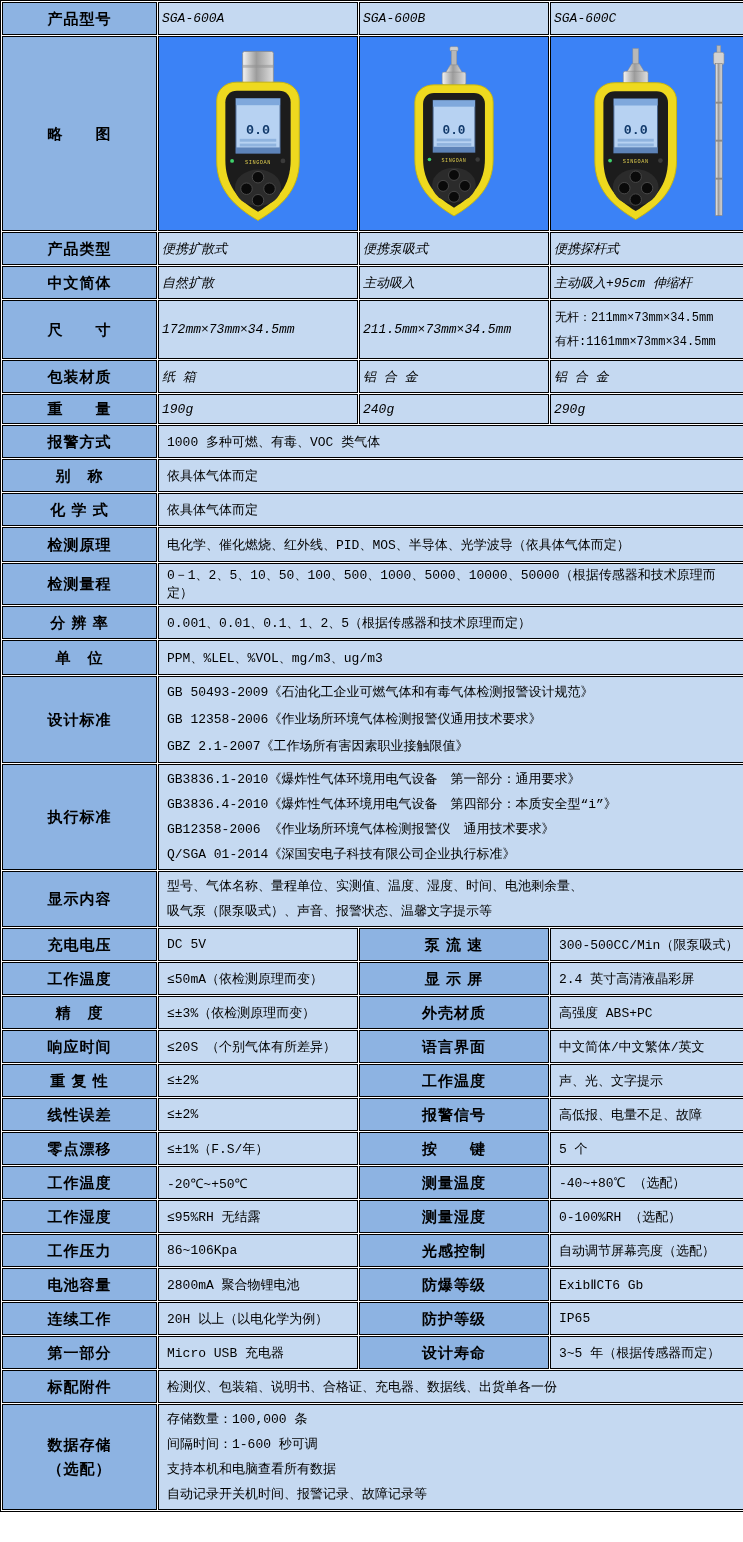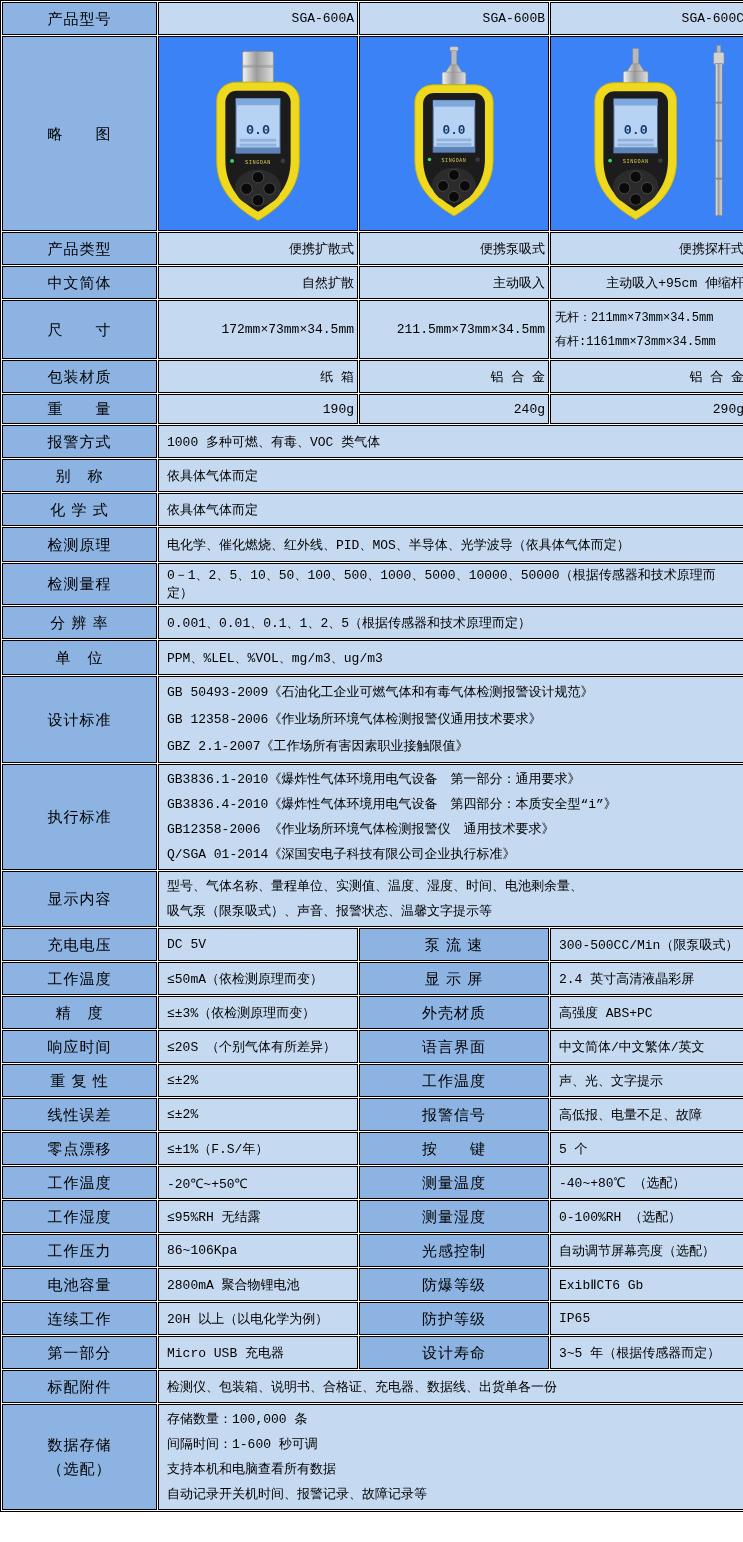--- a/index.html
+++ b/index.html
@@ -4,30 +4,30 @@
 <style>
   html,body{margin:0;padding:0;background:#fff;}
   body{width:743px;font-family:"Liberation Sans",sans-serif;color:#000;}
   table.spec{
     width:743px;table-layout:fixed;
     border-collapse:separate;border-spacing:1px;
     background:#fff;border:1px solid #000;
   }
   th,td{border:1px solid #000;overflow:hidden;vertical-align:middle;}
   th.lbl{
-    background:#8db3e2;font-weight:normal;font-size:15px;
+    background:#8db3e2;font-weight:bold;font-size:15px;
     text-align:center;padding:2px 2px;letter-spacing:1px;
     white-space:pre-line;line-height:24px;
   }
   td.val{
     background:#c5d9f1;font-size:13px;
     font-family:"Liberation Mono","DejaVu Sans Mono",monospace;
     padding:2px 8px;text-align:left;
   }
-  td.ctr{text-align:right;padding:2px 3px;}
+  td.ctr{text-align:left;padding:2px 3px;font-style:italic;}
   td.ml{white-space:pre-line;line-height:25px;}
   td.std{white-space:pre-line;line-height:27px;}
   td.dim{font-size:12px;line-height:24px;white-space:pre-line;padding:2px 4px;}
   td.img{background:#3b82f6;padding:0;text-align:center;vertical-align:middle;}
   svg{display:block;margin:0 auto;}
   svg text{font-family:"Liberation Mono","DejaVu Sans Mono",monospace;}
 </style>
 </head>
 <body>
 

